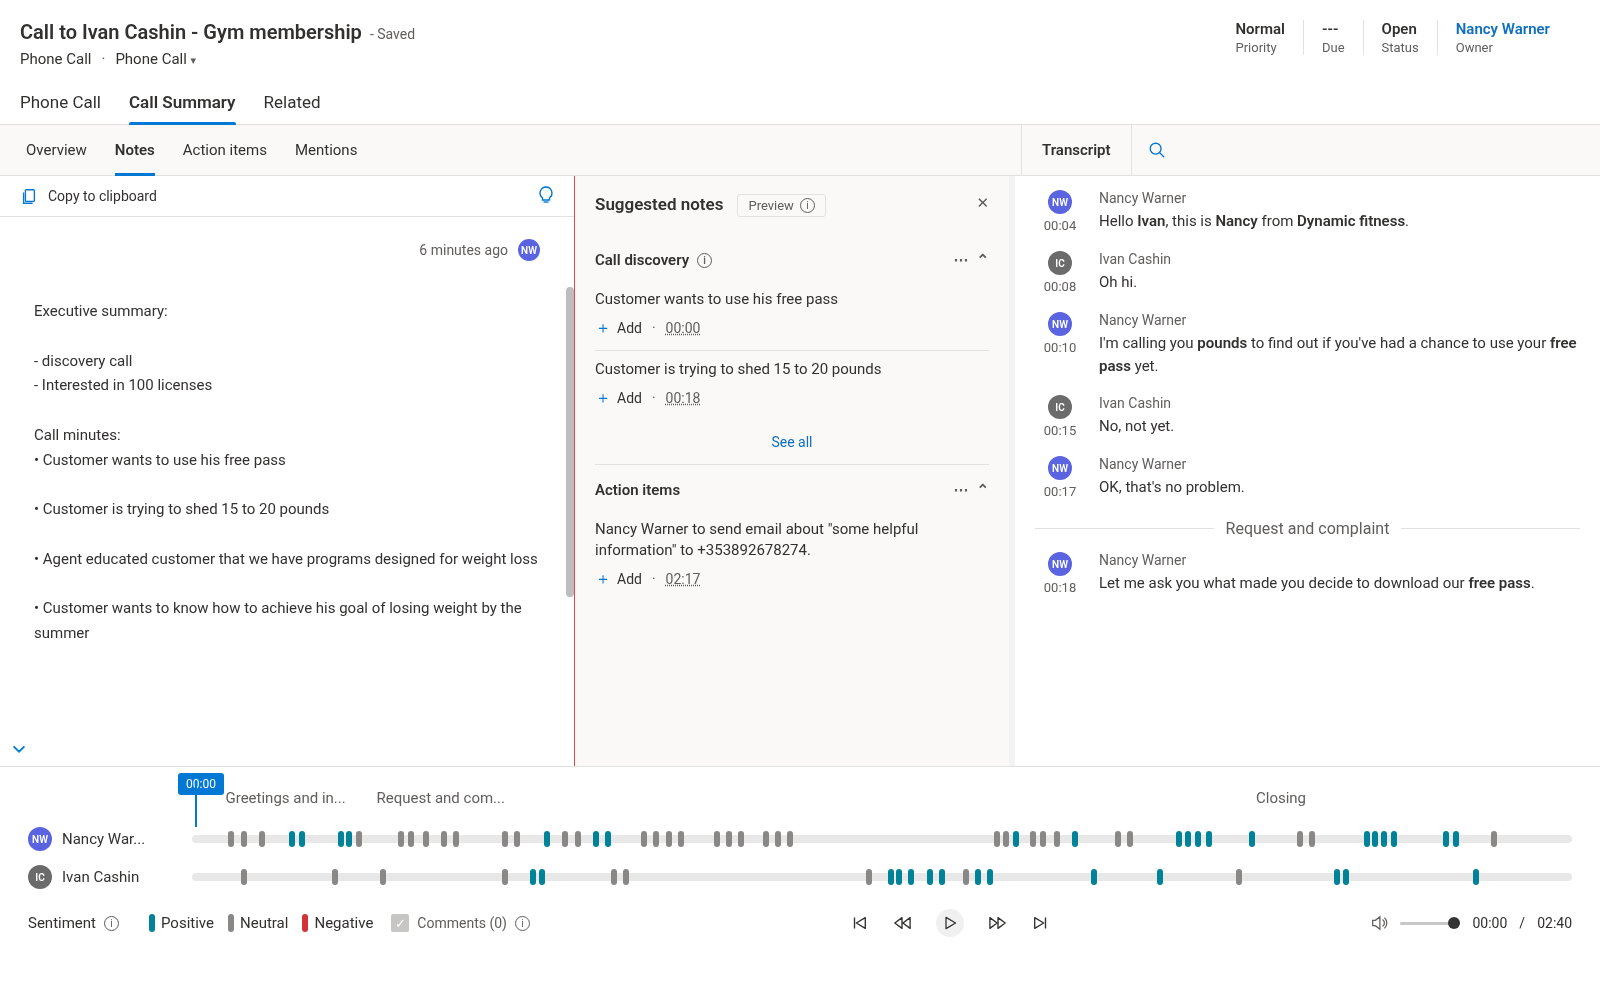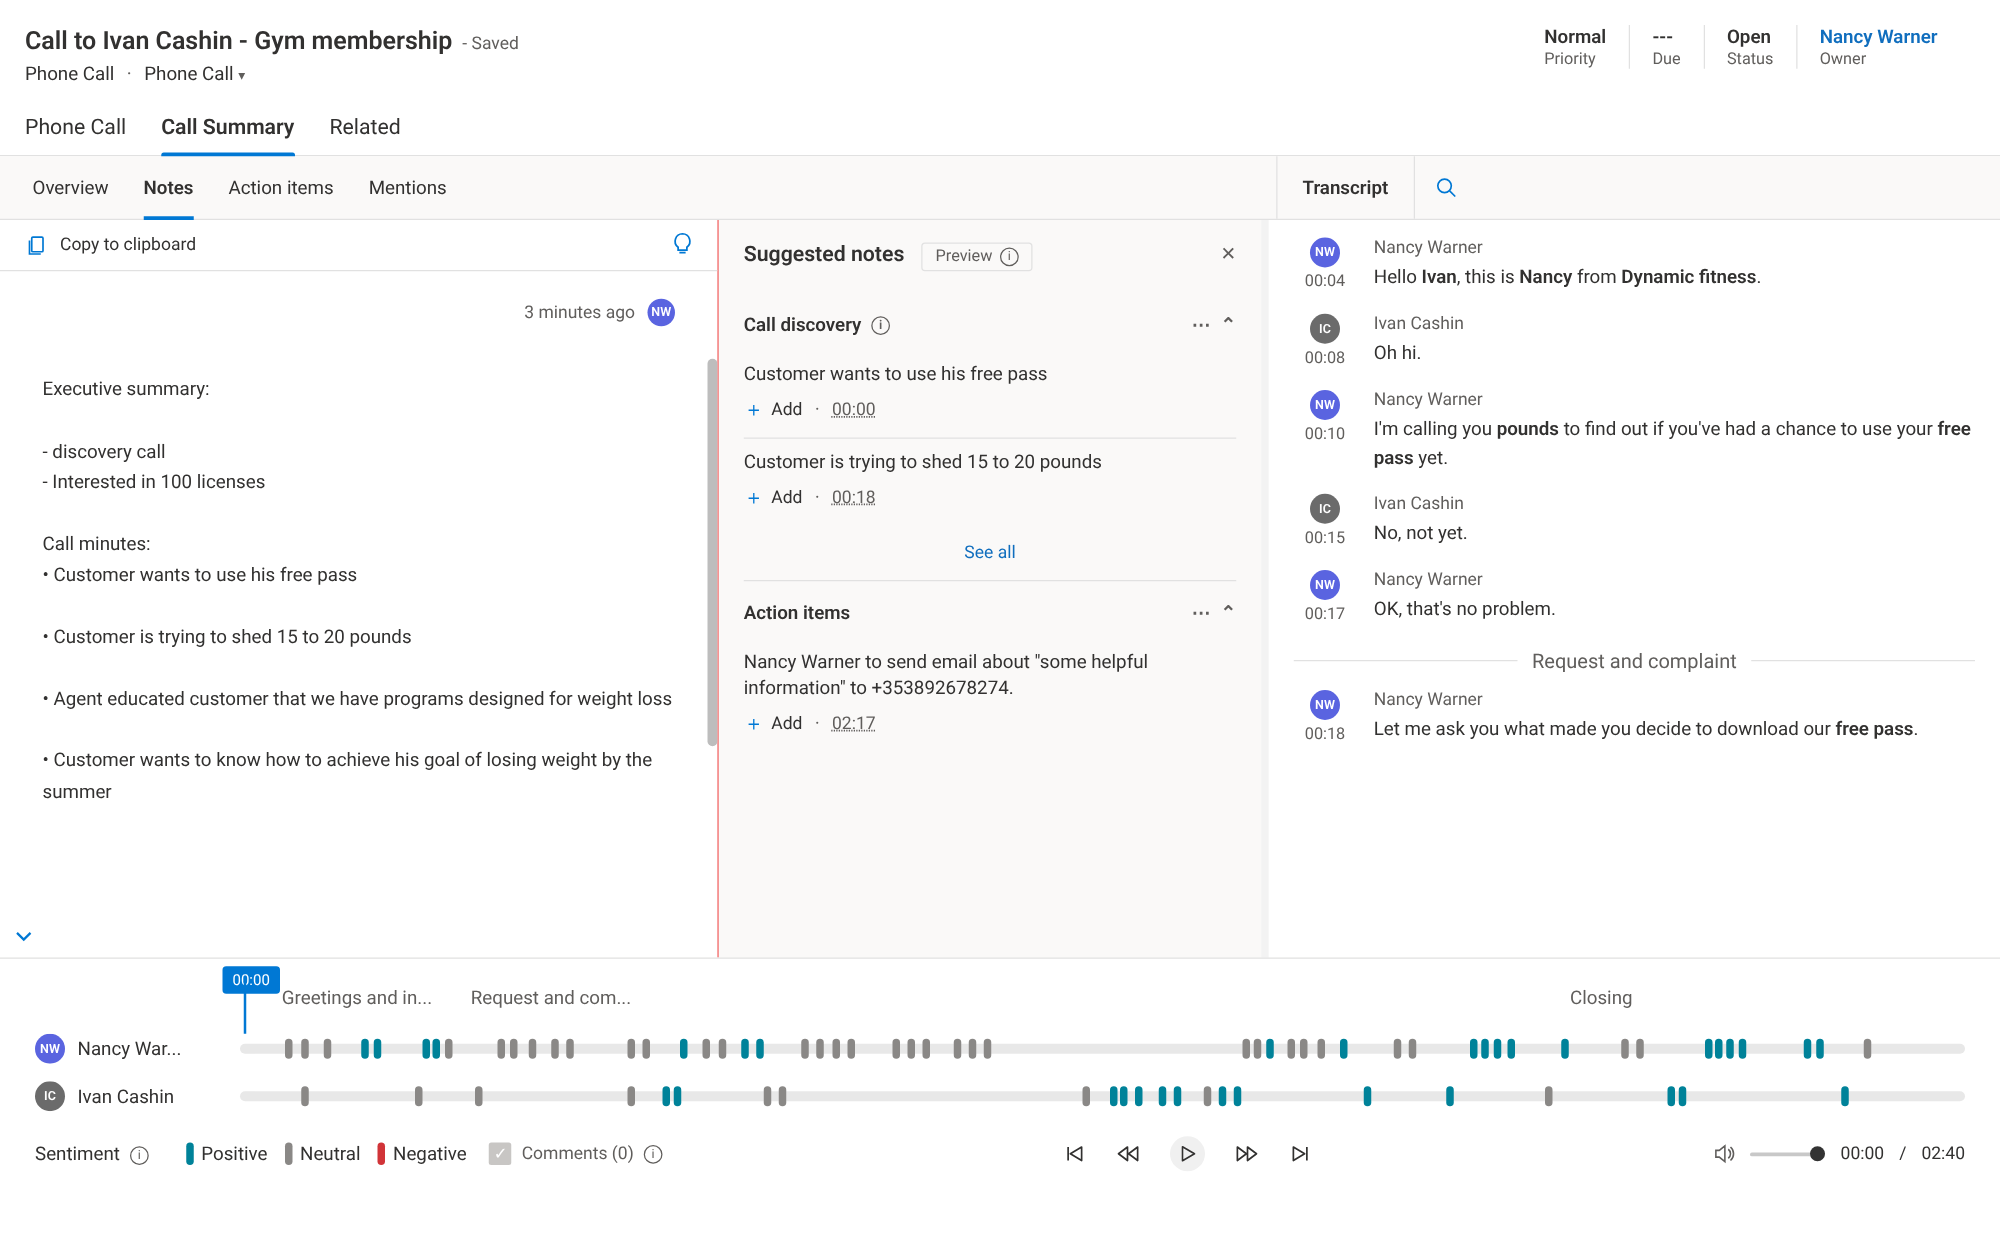--- a/index.html
+++ b/index.html
@@ -114,21 +114,21 @@
   .track-row{display:flex;align-items:center;gap:14px;margin-top:14px;}
   .track-label{flex:0 0 150px;display:flex;align-items:center;gap:10px;font-size:15px;white-space:nowrap;overflow:hidden;text-overflow:ellipsis;}
   .track-label .avatar{width:24px;height:24px;font-size:10px;}
   .track{position:relative;flex:1;height:8px;border-radius:4px;background:#e8e8e8;}
   .blip{position:absolute;top:-4px;width:6px;height:16px;border-radius:3px;}
   .blip.p{background:var(--teal);}
   .blip.n{background:var(--neutral);}
 
   
   .footer{display:flex;align-items:center;padding:20px 28px 12px 28px;gap:18px;}
-  .footer .lbl{font-size:15px;display:flex;align-items:flex-end;gap:8px;}
+  .footer .lbl{font-size:15px;display:flex;align-items:center;gap:8px;}
   .legend{display:flex;align-items:flex-end;gap:14px;padding-left:12px;}
   .legend span{display:flex;align-items:center;gap:6px;font-size:15px;}
   .swatch{display:inline-block;width:6px;height:18px;border-radius:3px;}
   .sw-p{background:var(--teal);}
   .sw-n{background:var(--neutral);}
   .sw-x{background:var(--red);}
   .comments{display:flex;align-items:center;gap:8px;color:var(--text-sec);}
   .comments .chk{width:18px;height:18px;border-radius:2px;background:#c8c6c4;display:inline-flex;align-items:center;justify-content:center;color:#fff;font-size:13px;}
   .footer .spacer{flex:1;}
   .player{display:flex;align-items:center;gap:24px;}
@@ -211,21 +211,21 @@
         </svg>
       <span>Copy to clipboard</span>
       <div class="spacer"></div>
       <svg width="16" height="20" viewBox="0 0 16 20">
           <path d="M8 1a6 6 0 0 0-3.5 10.8V14h7v-2.2A6 6 0 0 0 8 1z" fill="none" stroke="#0078d4" stroke-width="1.4"></path>
           <line x1="5.5" y1="16" x2="10.5" y2="16" stroke="#0078d4" stroke-width="1.4"></line>
         </svg>
     </div>
     <div class="notes-pane">
       <div class="notes-meta">
-        <span>3 minutes ago</span>
+        <span>6 minutes ago</span>
         <span class="avatar av-nw">NW</span>
       </div>
       <div class="notes-body">Executive summary:
 
 - discovery call
 - Interested in 100 licenses
 
 Call minutes:
 • Customer wants to use his free pass
 

